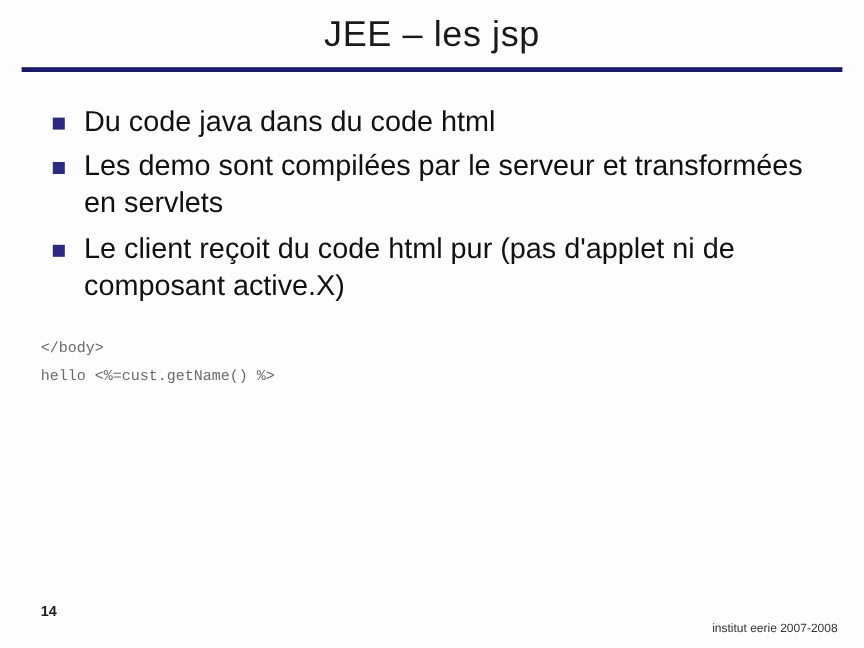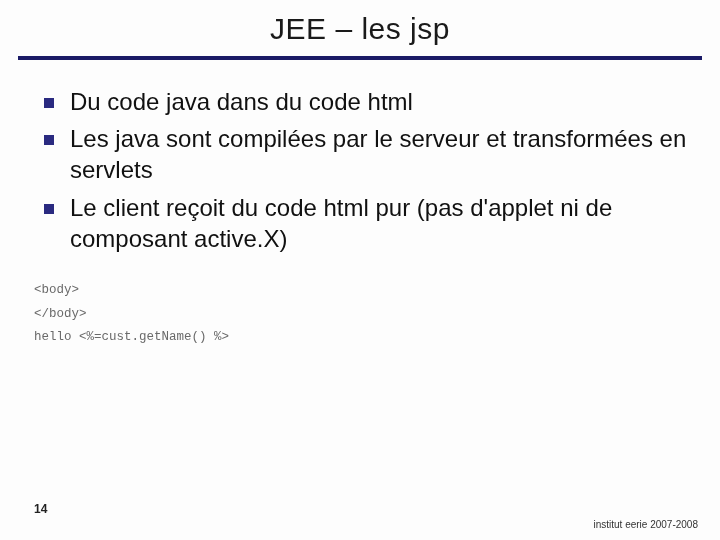--- a/index.html
+++ b/index.html
@@ -91,29 +91,28 @@
   </div>
   <div class="rule"></div>
 
   <div class="bullets">
     <div class="bullet">
       <div class="bullet-marker"></div>
       <div class="bullet-text">Du code java dans du code html</div>
     </div>
     <div class="bullet">
       <div class="bullet-marker"></div>
-      <div class="bullet-text">Les java sont compilées par le serveur et transformées en servlets</div>
+      <div class="bullet-text">Les demo sont compilées par le serveur et transformées en servlets</div>
     </div>
     <div class="bullet">
       <div class="bullet-marker"></div>
       <div class="bullet-text">Le client reçoit du code html pur (pas d'applet ni de composant active.X)</div>
     </div>
   </div>
 
   <div class="code-block">
-    <div>&lt;body&gt;</div>
     <div>&lt;/body&gt;</div>
     <div>hello &lt;%=cust.getName() %&gt;</div>
   </div>
 
   <div class="page-num">14</div>
   <div class="footer">institut eerie 2007-2008</div>
 </div>
 
 </body></html>

